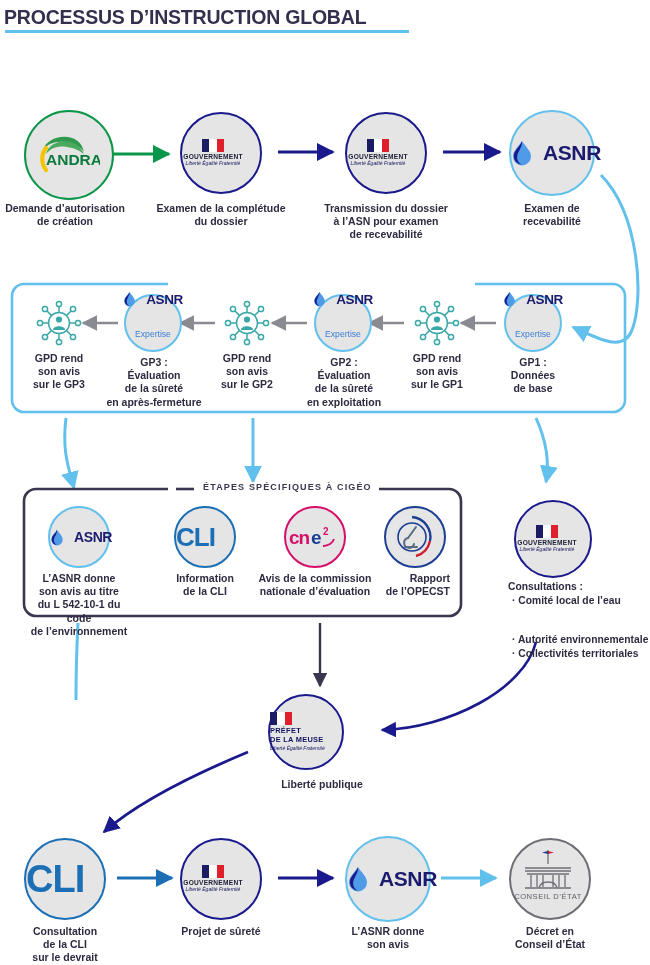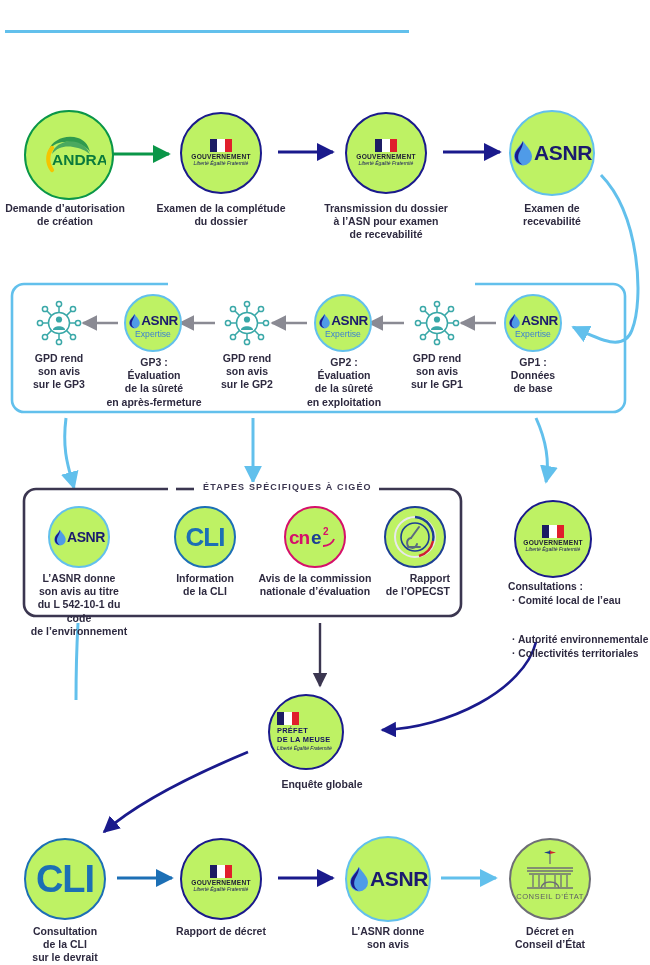--- a/index.html
+++ b/index.html
@@ -26,30 +26,30 @@
   }
   .subtitle {
     position:absolute; left:5px; top:48px;
     font-size:14.5px; color:#332f4d; letter-spacing:-0.1px;
   }
 
   
   .node { position:absolute; }
   .circ {
     position:absolute; border-radius:50%;
-    display:flex; align-items:center; justify-content:center;
-    background:#bef264;
+    display:flex; align-items:center; 
+    background:#e5e5e5;
   }
   .cap {
     position:absolute; text-align:center;
     font-size:10.5px; line-height:13.2px; font-weight:bold;
     color:#2e2a40; white-space:pre-line;
   }
   .logo-gouv  { width:62px; position:relative; text-align:center; }
-  .logo-asnr  { position:relative; display:flex; align-items:center; gap:0; }
+  .logo-asnr  { position:relative; display:flex; align-items:center; gap:10px; }
   .logo-cli   { font-weight:bold; letter-spacing:-1px; }
 
   .gouv-txt {
     font-size:6.6px; font-weight:bold; letter-spacing:0.25px;
     color:#1b1b35; margin-top:1px;
   }
   .gouv-pref {
     font-size:7.4px; font-weight:bold; letter-spacing:0.3px;
     color:#13135e; line-height:8.6px; text-align:left;
   }
@@ -81,20 +81,21 @@
   .consult {
     position:absolute; font-size:10.3px; line-height:14px;
     font-weight:bold; color:#2e2a40; text-align:left;
   }
 </style>
 </head>
 <body>
 
 <div id="canvas">
 
+  <div class="title">PROCESSUS D’INSTRUCTION GLOBAL</div>
   <div class="title-rule"></div>
 
   <svg id="svglayer" viewBox="0 0 650 965">
     <defs>
       <marker id="ah-green" markerWidth="7" markerHeight="7" refX="5.4" refY="3" orient="auto">
         <path d="M0,0 L6,3 L0,6 z" fill="#0a9648"></path>
       </marker>
       <marker id="ah-navy" markerWidth="7" markerHeight="7" refX="5.4" refY="3" orient="auto">
         <path d="M0,0 L6,3 L0,6 z" fill="#1a1a8c"></path>
       </marker>
@@ -442,21 +443,21 @@
             <i class="w"></i>
             <i class="r"></i>
           </div>
         <div class="gouv-pref" style="white-space:pre-line;">PRÉFET
 DE LA MEUSE</div>
         <div class="gouv-motto">Liberté
 Égalité
 Fraternité</div>
       </div>
     </div>
-    <div class="cap" style="left:266px; top:778px; width:112px;">Enquête globale</div>
+    <div class="cap" style="left:266px; top:778px; width:112px;">Liberté publique</div>
   </div>
 
   <div class="node">
     <div class="circ" style="left:24px; top:838px; width:82px; height:82px; border:2.8px solid #1c6fb5;">
       <span class="logo-cli" style="font-size:38px; color:#1c6fb5;">CLI</span>
     </div>
     <div class="cap" style="left:15px; top:925px; width:100px;">Consultation
 de la CLI
 sur le devrait</div>
   </div>
@@ -468,21 +469,21 @@
             <i class="b"></i>
             <i class="w"></i>
             <i class="r"></i>
           </div>
         <div class="gouv-txt">GOUVERNEMENT</div>
         <div class="gouv-motto" style="text-align:center;">Liberté
 Égalité
 Fraternité</div>
       </div>
     </div>
-    <div class="cap" style="left:167px; top:925px; width:108px;">Rapport de décret</div>
+    <div class="cap" style="left:167px; top:925px; width:108px;">Projet de sûreté</div>
   </div>
 
   <div class="node">
     <div class="circ" style="left:345px; top:836px; width:86px; height:86px; border:2.8px solid #62c0ec;">
       <div class="logo-asnr">
         <svg width="22" height="26" viewBox="0 0 22 26">
           <path d="M11,1 C15,7 20,11 20,16.5 A9,9 0 0 1 2,16.5 C2,11 7,7 11,1 Z" fill="#4f9be8"></path>
           <path d="M11,1 C9,7 4,9 3,14.5 C2,20 6,24 10.5,24.5 C6,22 5,17 7.5,12 C9.5,8 11.5,5 11,1 Z" fill="#1a1a8c"></path>
         </svg>
         <span class="asnr-word" style="font-size:21px;">ASNR</span>

